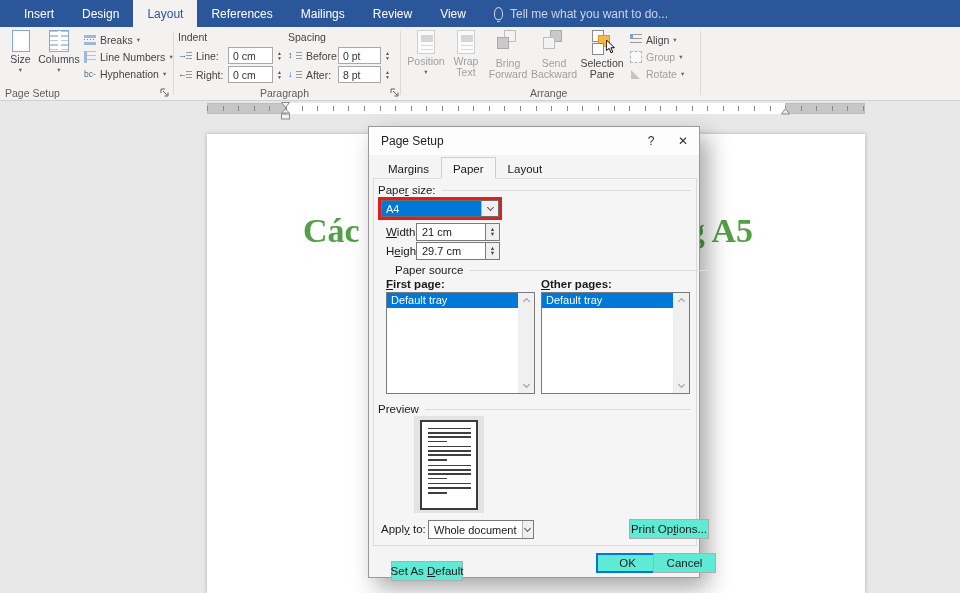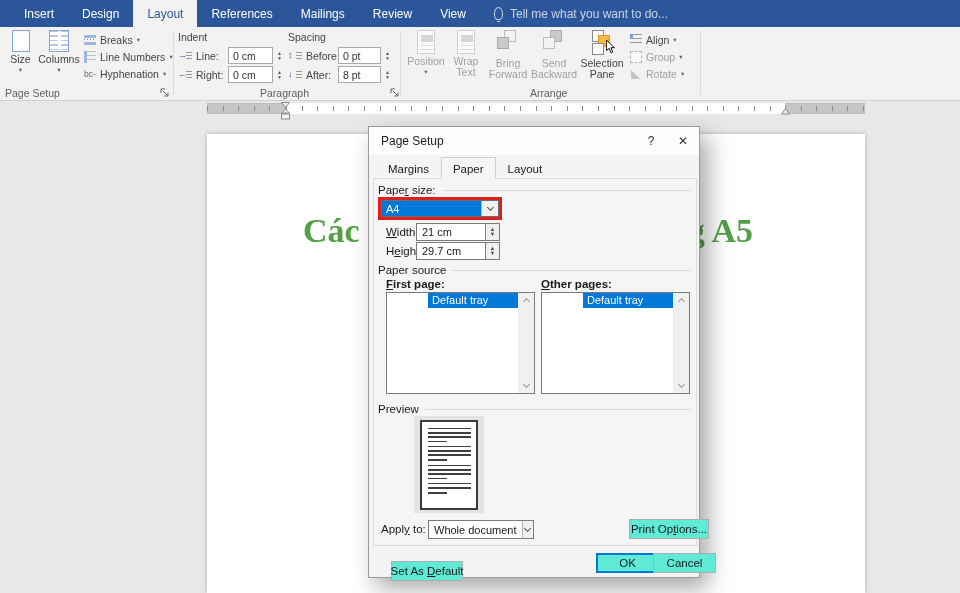--- a/index.html
+++ b/index.html
@@ -94,21 +94,21 @@
 .combo .val{flex:1;background:#0078d7;color:#fff;font-size:11px;padding:1px 4px;display:flex;align-items:center;}
 .combo .btn,.sel .btn{width:17px;background:#f0f0f0;border-left:1px solid #b5b5b5;display:flex;align-items:center;justify-content:center;}
 .chv{width:5px;height:5px;border-right:1px solid #555;border-bottom:1px solid #555;display:inline-block;}
 .chv.down{transform:rotate(45deg);margin-top:-2px;}
 .chv.up{transform:rotate(-135deg);margin-bottom:-2px;}
 .dlabel{position:absolute;font-size:11.5px;white-space:nowrap;}
 .dinput{position:absolute;height:18px;background:#fff;border:1px solid #7a7a7a;font-size:11px;padding:1px 5px;display:flex;align-items:center;}
 .dspin{position:absolute;width:14px;height:18px;border:1px solid #7a7a7a;border-left:none;background:#f0f0f0;display:flex;flex-direction:column;align-items:center;justify-content:center;font-size:5.5px;color:#444;line-height:5px;}
 .listbox{position:absolute;width:149px;height:102px;background:#fff;border:1px solid #7a7a7a;}
 .list-items{position:absolute;left:0;top:0;right:16px;bottom:0;}
-.litem{height:15px;font-size:11px;padding:1px 4px;white-space:nowrap;overflow:hidden;margin-left:41px;}
+.litem{height:15px;font-size:11px;padding:1px 4px;white-space:nowrap;overflow:hidden;}
 .litem.active{background:#0078d7;color:#fff;}
 .vscroll{position:absolute;right:0;top:0;bottom:0;width:16px;background:#f0f0f0;border-left:1px solid #ececec;}
 .varr{position:absolute;left:0;width:15px;height:15px;display:flex;align-items:center;justify-content:center;}
 .varr .chv{border-color:#9a9a9a;}
 .thumbouter{position:absolute;left:45px;top:289px;width:70px;height:97px;background:#e3e3e3;display:flex;align-items:center;justify-content:center;}
 .thumbpage{width:58px;height:90px;background:#fff;border:2px solid #3b3b3b;padding:6px 5px 4px 6px;}
 .pl{height:12px;background:repeating-linear-gradient(#3f3f3f 0 1.5px,transparent 1.5px 4.2px);margin-bottom:1px;}
 .pshort{width:45%;height:1.5px;background:#3f3f3f;margin-bottom:4px;}
 .sel{position:absolute;height:19px;background:#fff;border:1px solid #7a7a7a;display:flex;font-size:11px;}
 .sel .val{flex:1;padding:2px 5px;display:flex;align-items:center;white-space:nowrap;}
@@ -369,21 +369,21 @@
       <span>▲</span>
       <span>▼</span>
     </div>
   <div class="dlabel" style="left:17px;top:118px;"><span>H</span><u>e</u><span>ight:</span></div>
   <div class="dinput" style="left:47px;top:115px;width:70px;">29.7 cm</div>
   <div class="dspin" style="left:117px;top:115px;">
       <span>▲</span>
       <span>▼</span>
     </div>
 
-  <div class="cap" style="left:9px;top:137px;width:313px;justify-content:center;">
+  <div class="cap" style="left:26px;top:137px;width:313px;justify-content:center;">
     <span>Paper source</span>
     <span class="ln"></span>
   </div>
   <div class="dlabel" style="left:17px;top:151px;font-weight:bold;"><span></span><u>F</u><span>irst page:</span></div>
   <div class="dlabel" style="left:172px;top:151px;font-weight:bold;"><span></span><u>O</u><span>ther pages:</span></div>
   <div class="listbox" style="left:17px;top:165px;">
     <div class="list-items">
 
     <div class="litem active"><span>Default tray</span></div>
       </div>

